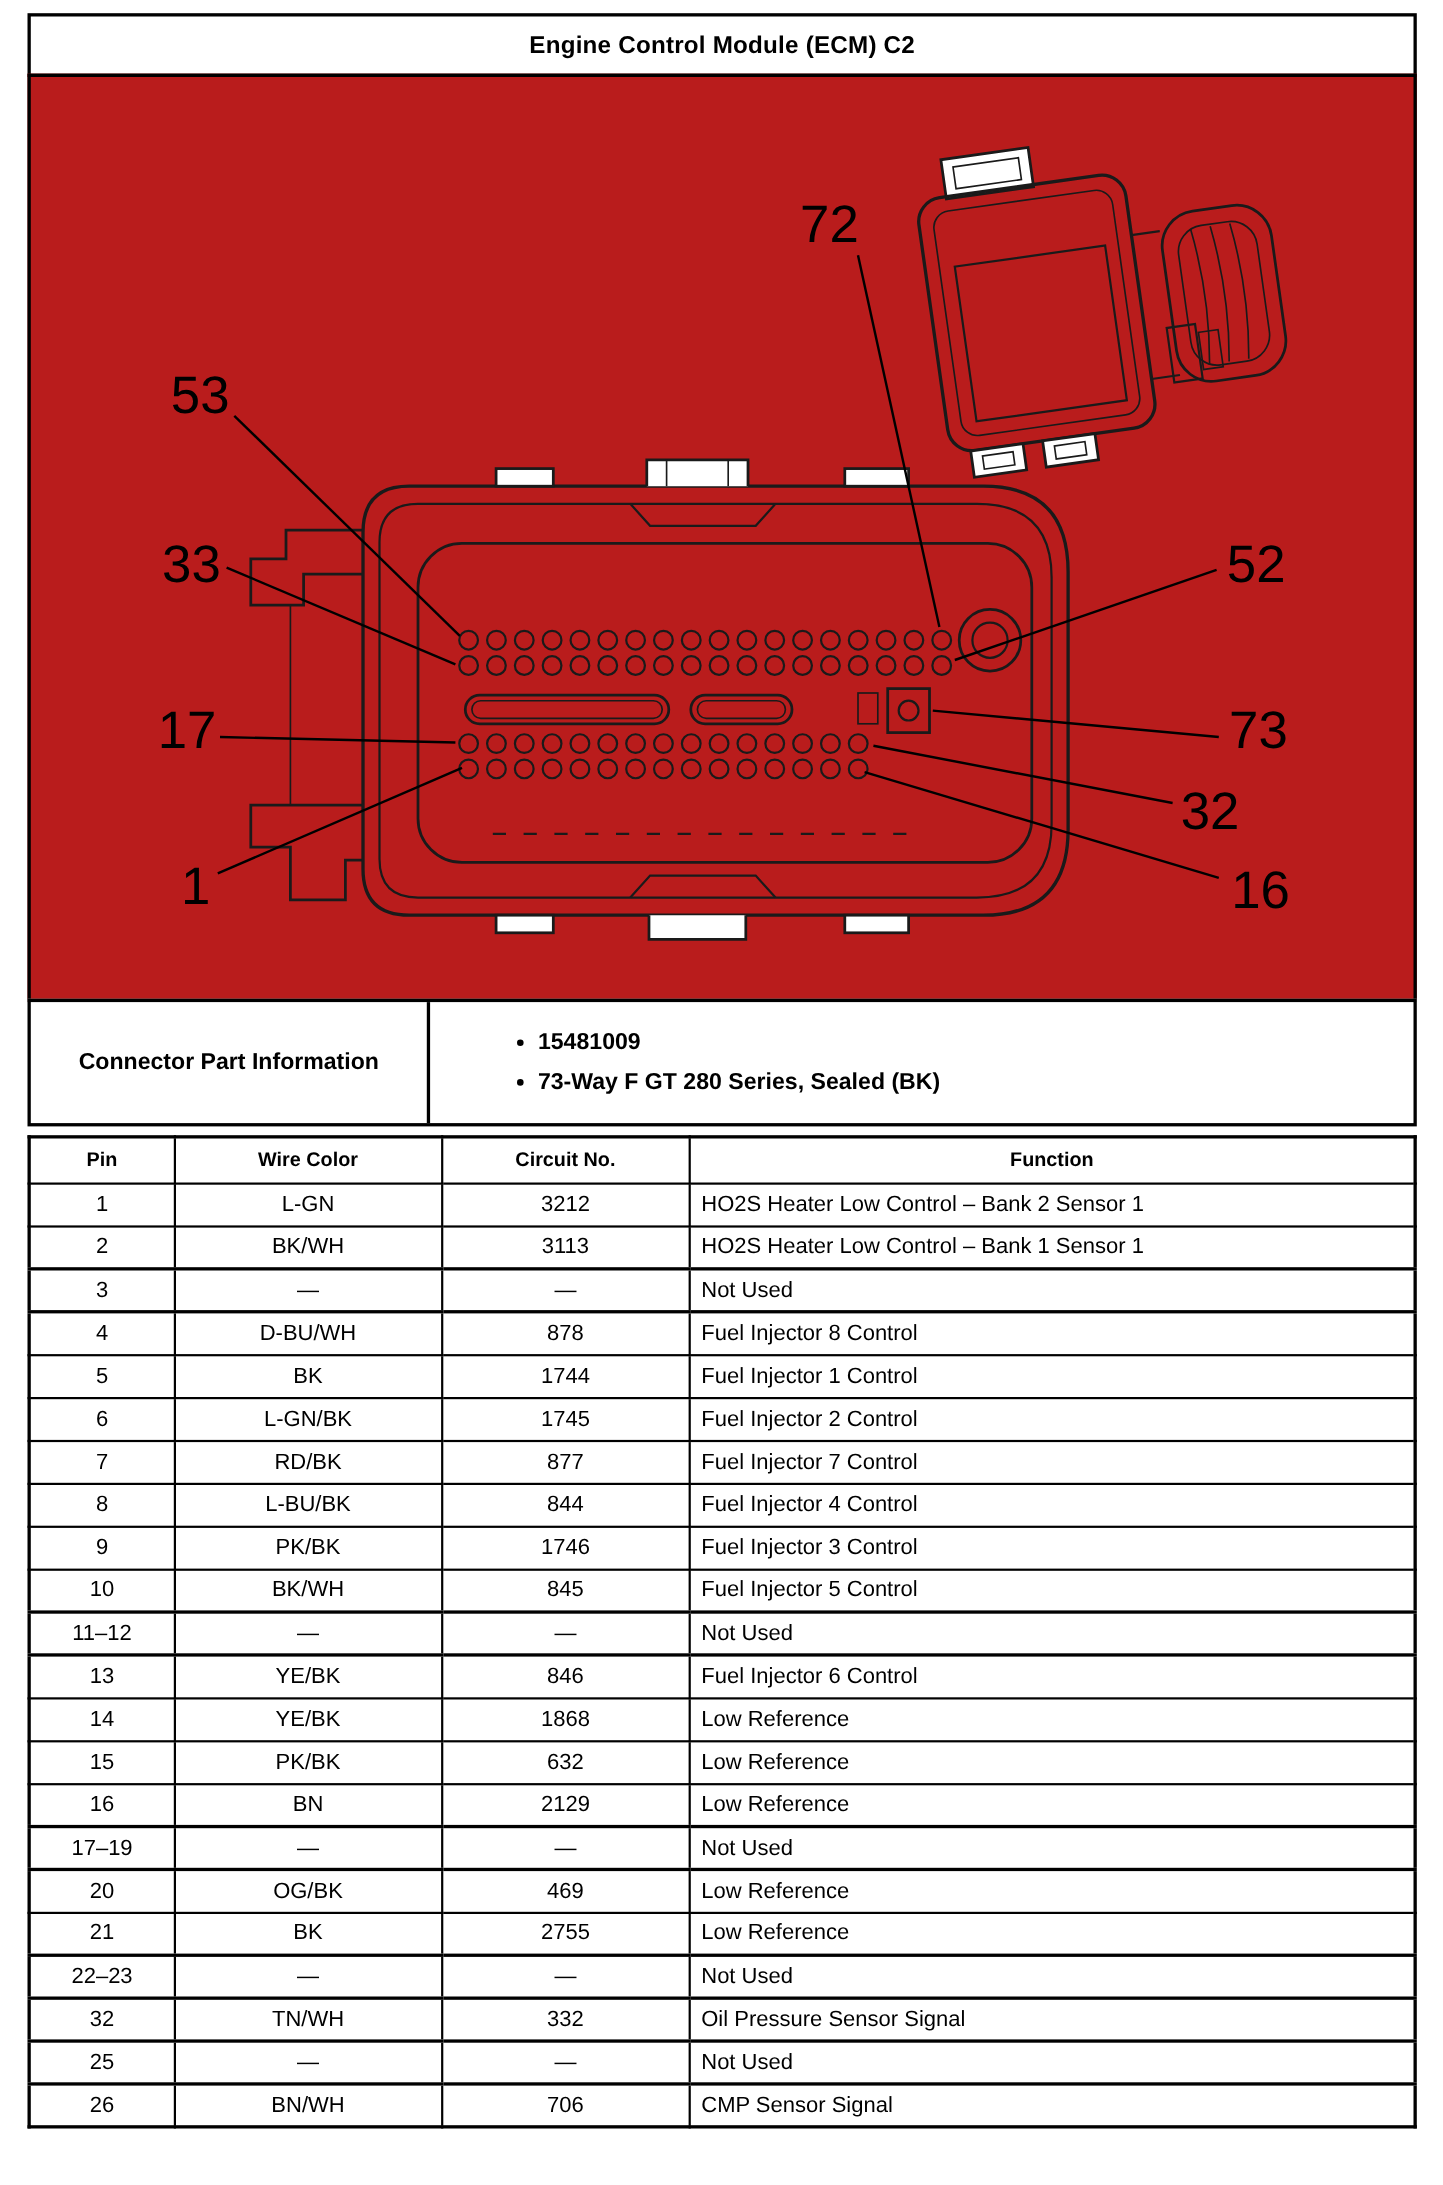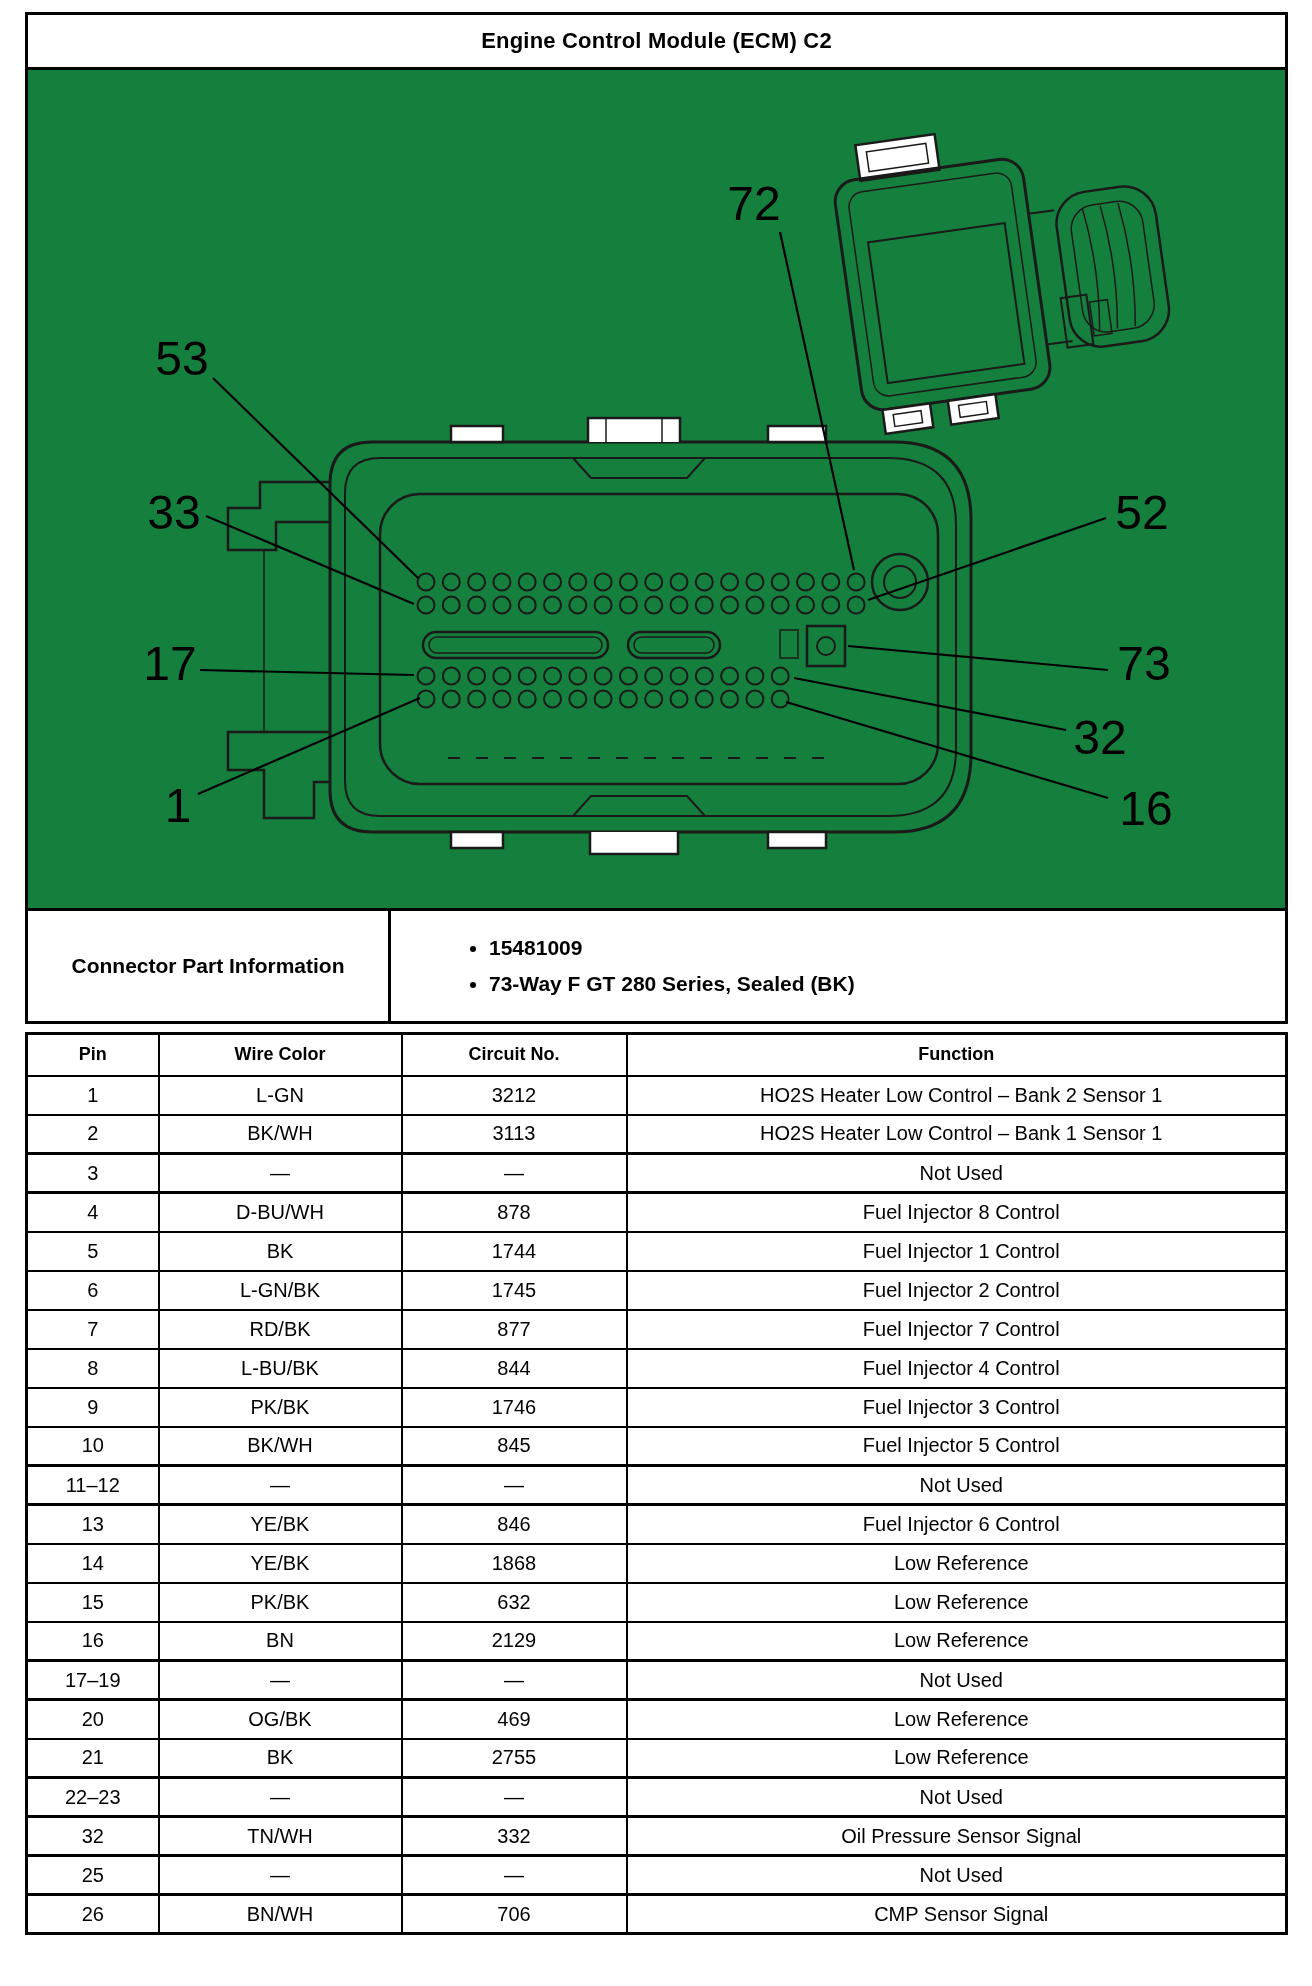--- a/index.html
+++ b/index.html
@@ -9,41 +9,41 @@
     font-family: "Liberation Sans", sans-serif; color: #000;
   }
   .sheet { position: absolute; left: 25px; top: 12px; width: 1263px; }
 
   .title-box {
     height: 58px; border: 3px solid #000;
     display: flex; align-items: center; justify-content: center;
     font-size: 22px; font-weight: bold; letter-spacing: .2px;
   }
 
-  .diagram-box { margin-top: -3px; border: 3px solid #000; height: 844px; background: #15803d; }
+  .diagram-box { margin-top: -3px; border: 3px solid #000; height: 844px; background: #b91c1c; }
   .diagram-box svg { display: block; width: 100%; height: 100%; }
 
   .info-box { margin-top: -3px; border: 3px solid #000; height: 116px; display: flex; background: #fff; }
   .info-label {
     width: 363px; border-right: 3px solid #000;
     display: flex; align-items: center; justify-content: center;
     font-weight: bold; font-size: 21px; text-align: center;
   }
   .info-content { flex: 1; display: flex; align-items: center; font-weight: bold; }
   .info-content ul { margin: 0; padding-left: 98px; font-size: 21px; line-height: 36px; list-style-type: disc; }
 
   table.pin-table {
     margin-top: 8px; width: 100%; border-collapse: collapse; table-layout: fixed;
     border: 3px solid #000;
   }
   .pin-table th, .pin-table td { border: 2px solid #000; overflow: hidden; white-space: nowrap; }
   .pin-table th { height: 42px; font-size: 18px; font-weight: bold; text-align: center; }
   .pin-table td { height: 39px; font-size: 20px; }
   .pin-table td.c { text-align: center; }
-  .pin-table td.l { text-align: center; padding-left: 10px; }
+  .pin-table td.l { text-align: left; padding-left: 10px; }
   .pin-table tr.not-used td { border-top: 3px solid #000; border-bottom: 3px solid #000; }
 
   
   .draw { stroke: #1a1a1a; fill: none; }
   .sw3 { stroke-width: 3; } .sw25 { stroke-width: 2.5; } .sw2 { stroke-width: 2; } .sw15 { stroke-width: 1.5; }
   .wfill { fill: #fff; }
   .terms circle { stroke: #1a1a1a; stroke-width: 2; fill: none; }
   .callout-num { font-family: "Liberation Sans", sans-serif; font-size: 48px; fill: #000; }
   .leader { stroke: #000; stroke-width: 2.2; fill: none; }
 </style>

